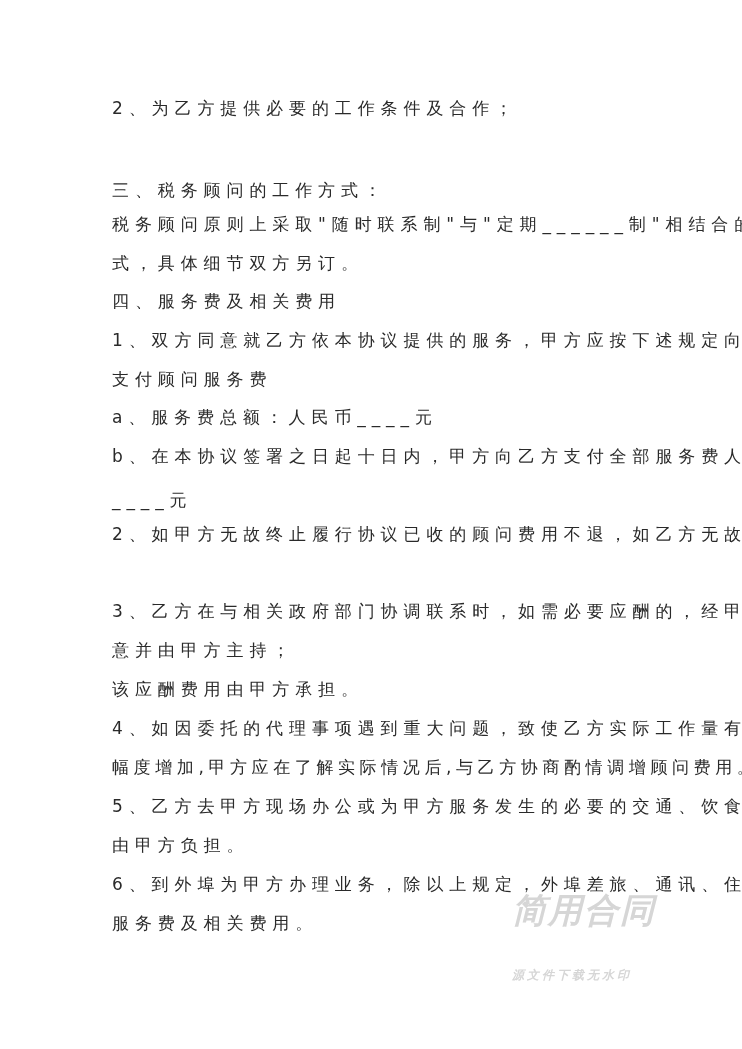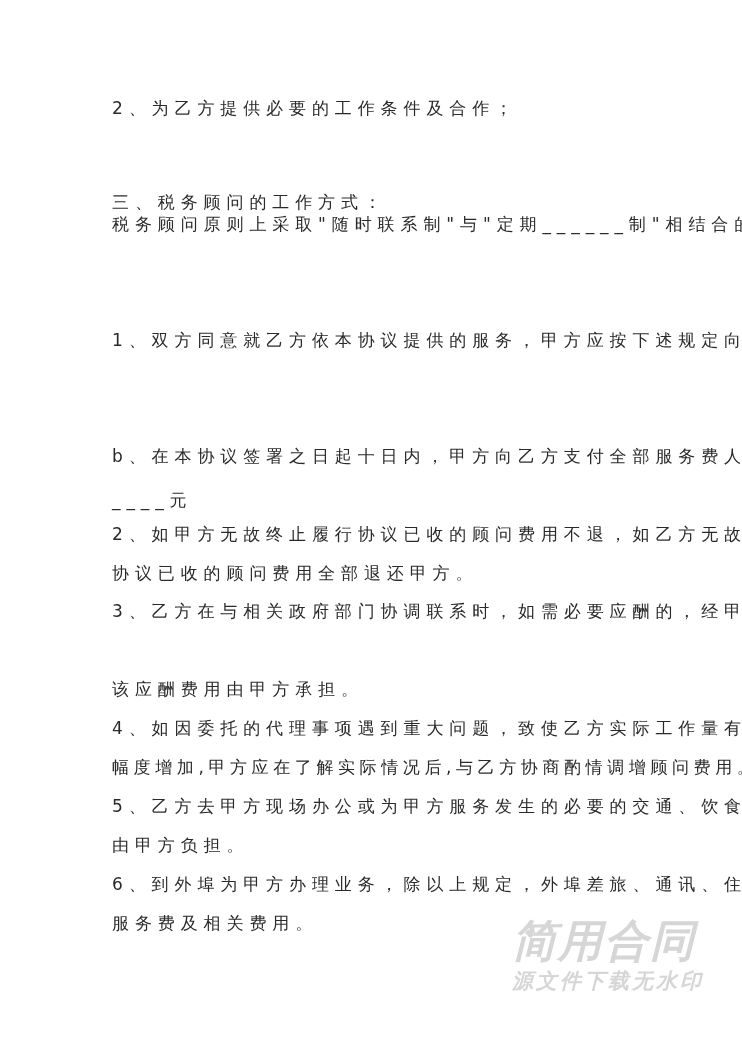--- a/index.html
+++ b/index.html
@@ -4,36 +4,40 @@
 <style>
   html, body { margin: 0; padding: 0; background: #ffffff; }
   body { width: 742px; height: 1049px; position: relative; overflow: hidden; }
   .page { position: absolute; left: 0; top: 0; width: 742px; height: 951px; background: #fff; }
   .line {
     position: absolute; left: 112px; white-space: nowrap;
     font-family: "DejaVu Sans", "Liberation Sans", sans-serif;
     font-size: 17px; color: #2a2a2a; letter-spacing: 5.9px; line-height: 20px;
   }
   .wm { position: absolute; font-family: "DejaVu Sans", sans-serif; color: #d6d6d6; font-style: italic; font-weight: bold; white-space: nowrap; }
-  .wm-title { left: 512px; top: 912px; font-size: 44px; letter-spacing: 2px; }
-  .wm-sub { left: 512px; top: 967px; font-size: 21px; letter-spacing: 3px; }
+  .wm-title { left: 512px; top: 888px; font-size: 34px; letter-spacing: 2px; }
+  .wm-sub { left: 512px; top: 967px; font-size: 12px; letter-spacing: 3px; }
 </style>
 </head>
 <body>
 
 <div class="page">
   <div class="line" style="top:98px">2、为乙方提供必要的工作条件及合作；</div>
-  <div class="line" style="top:192px">三、税务顾问的工作方式：</div>
+  <div class="line" style="top:180px">三、税务顾问的工作方式：</div>
   <div class="line" style="top:214px">税务顾问原则上采取"随时联系制"与"定期______制"相结合的工作方</div>
+  <div class="line" style="top:253px">式，具体细节双方另订。</div>
+  <div class="line" style="top:291px">四、服务费及相关费用</div>
   <div class="line" style="top:330px">1、双方同意就乙方依本协议提供的服务，甲方应按下述规定向乙方</div>
+  <div class="line" style="top:369px">支付顾问服务费</div>
+  <div class="line" style="top:407px">a、服务费总额：人民币____元</div>
   <div class="line" style="top:446px">b、在本协议签署之日起十日内，甲方向乙方支付全部服务费人民币</div>
   <div class="line" style="top:490px">____元</div>
   <div class="line" style="top:524px">2、如甲方无故终止履行协议已收的顾问费用不退，如乙方无故终止</div>
-  <div class="line" style="top:563px">协议已收的顾问费用全部退还甲方。</div>
   <div class="line" style="top:601px">3、乙方在与相关政府部门协调联系时，如需必要应酬的，经甲方同</div>
+  <div class="line" style="top:640px">意并由甲方主持；</div>
   <div class="line" style="top:679px">该应酬费用由甲方承担。</div>
   <div class="line" style="top:718px">4、如因委托的代理事项遇到重大问题，致使乙方实际工作量有较大</div>
   <div class="line" style="top:757px; letter-spacing:4.6px">幅度增加,甲方应在了解实际情况后,与乙方协商酌情调增顾问费用。</div>
   <div class="line" style="top:796px">5、乙方去甲方现场办公或为甲方服务发生的必要的交通、饮食费用</div>
   <div class="line" style="top:835px">由甲方负担。</div>
   <div class="line" style="top:874px">6、到外埠为甲方办理业务，除以上规定，外埠差旅、通讯、住宿及</div>
   <div class="line" style="top:913px">服务费及相关费用。</div>
 
   <div class="wm wm-title">简用合同</div>
   <div class="wm wm-sub">源文件下载无水印</div>

